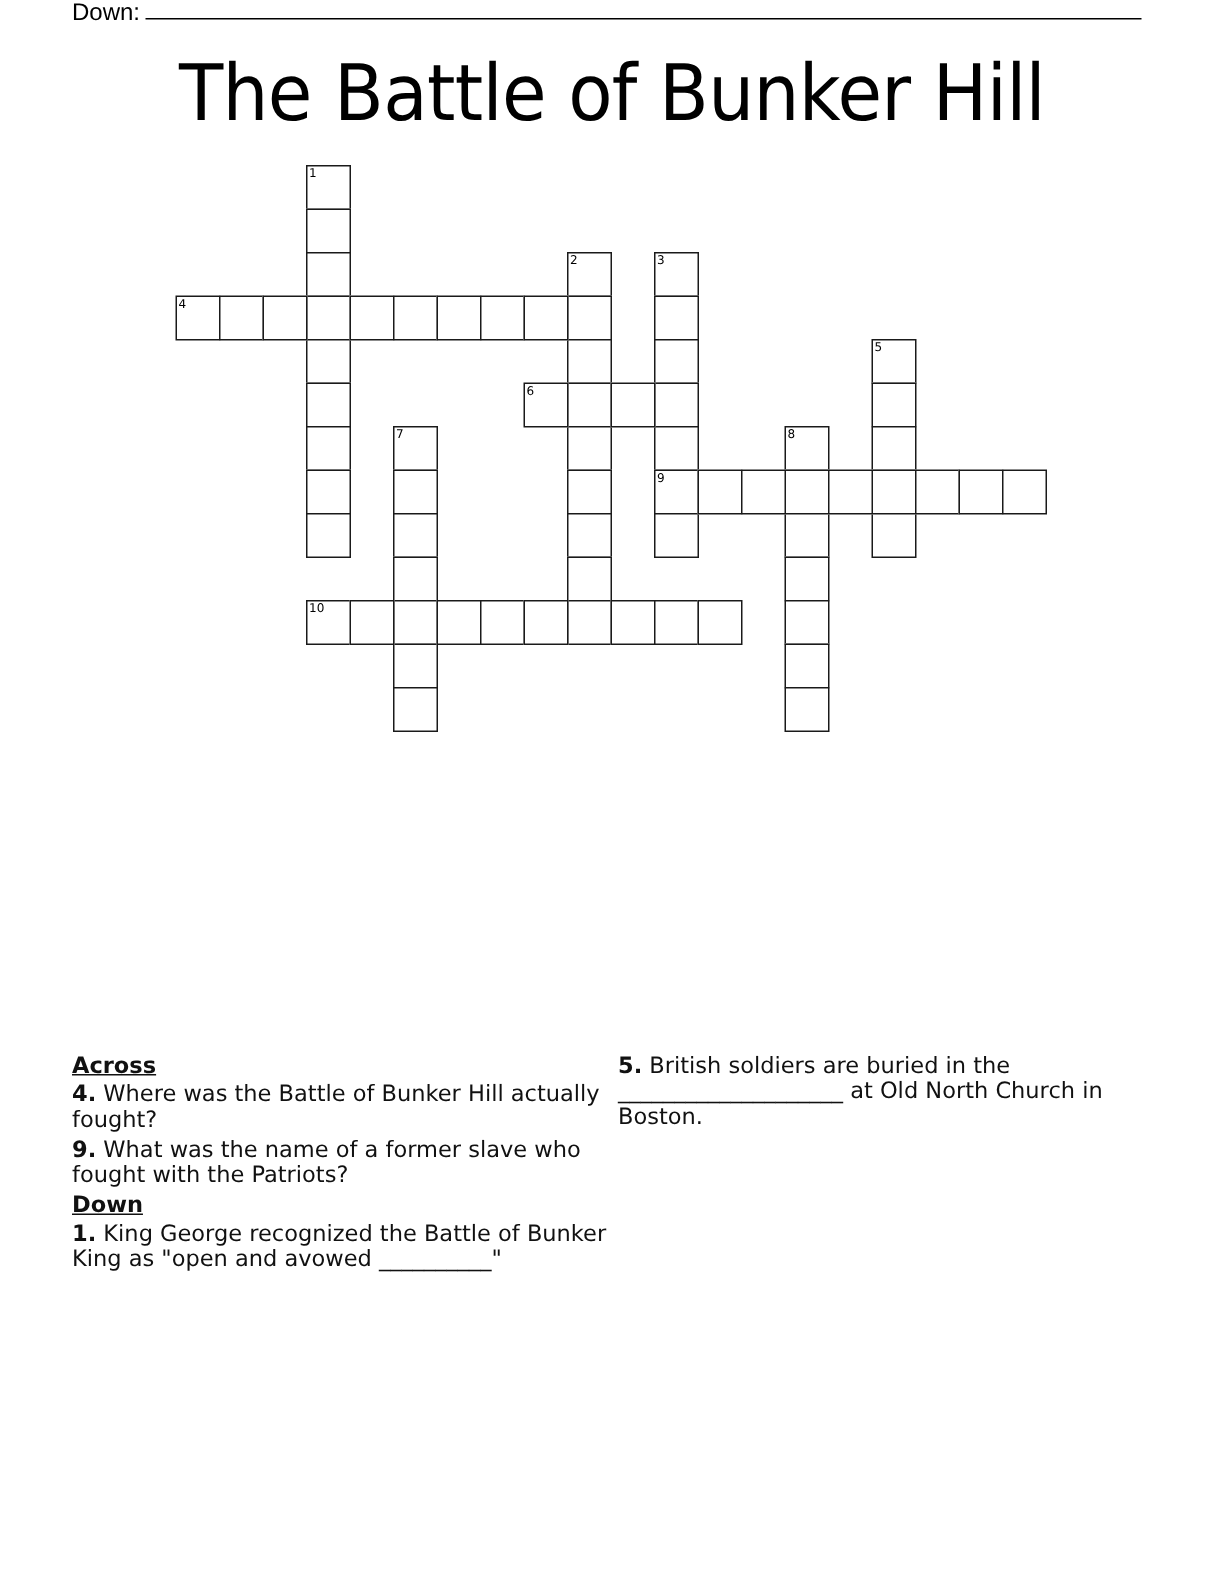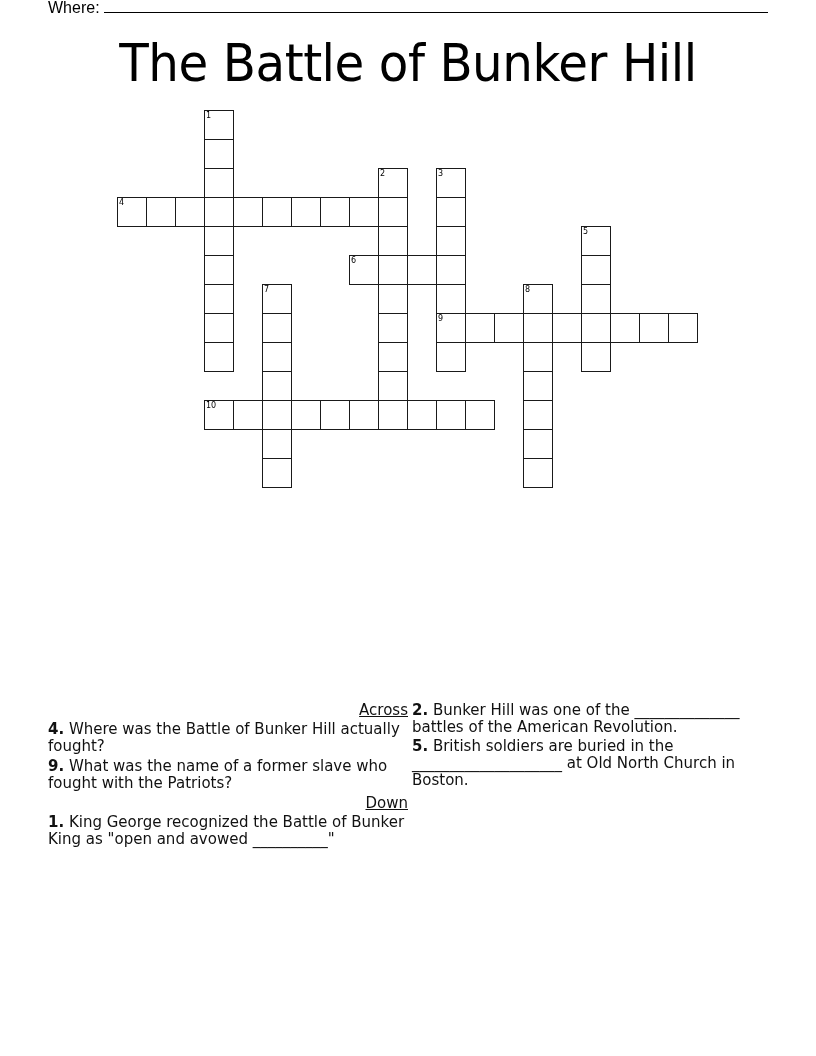--- a/index.html
+++ b/index.html
@@ -73,38 +73,37 @@
       position: absolute;
       top: 702px;
       font-family: "DejaVu Sans", sans-serif;
       font-size: 15px;
       line-height: 17px;
       color: #111;
     }
     .clues.left { left: 48px; width: 360px; }
     .clues.right { left: 412px; width: 350px; }
     .clues .heading {
-      font-weight: normal;
+      font-weight: bold;
       text-decoration: underline;
       margin: 0 0 2px 0;
-      text-align: right;
     }
     .clue {
       margin: 0 0 3px 0;
     }
     .clue .cnum {
       font-weight: bold;
     }
     .clues.right .clue { margin-bottom: 2px; }
   </style>
 </head>
 <body>
 
 <div class="name-line">
-  <span>Where:</span><span class="rule"></span>
+  <span>Down:</span><span class="rule"></span>
 </div>
 
 <div class="title">The Battle of Bunker Hill</div>
 
 <div class="grid" id="grid">
     <div class="cell" style="left: 204px; top: 110px; width: 30px; height: 30px;">
       <span class="num">1</span>
     </div>
     <div class="cell" style="left: 204px; top: 139px; width: 30px; height: 30px;"></div>
     <div class="cell" style="left: 204px; top: 168px; width: 30px; height: 30px;"></div>
@@ -195,15 +194,14 @@
 
 <div class="clues left">
   <div class="heading">Across</div>
   <div class="clue"><span class="cnum">4.</span><span> Where was the Battle of Bunker Hill actually fought?</span></div>
   <div class="clue"><span class="cnum">9.</span><span> What was the name of a former slave who fought with the Patriots?</span></div>
   <div class="heading">Down</div>
   <div class="clue"><span class="cnum">1.</span><span> King George recognized the Battle of Bunker King as "open and avowed __________"</span></div>
 </div>
 
 <div class="clues right">
-  <div class="clue"><span class="cnum">2.</span><span> Bunker Hill was one of the ______________ battles of the American Revolution.</span></div>
   <div class="clue"><span class="cnum">5.</span><span> British soldiers are buried in the ____________________ at Old North Church in Boston.</span></div>
 </div>
 
 </body></html>

